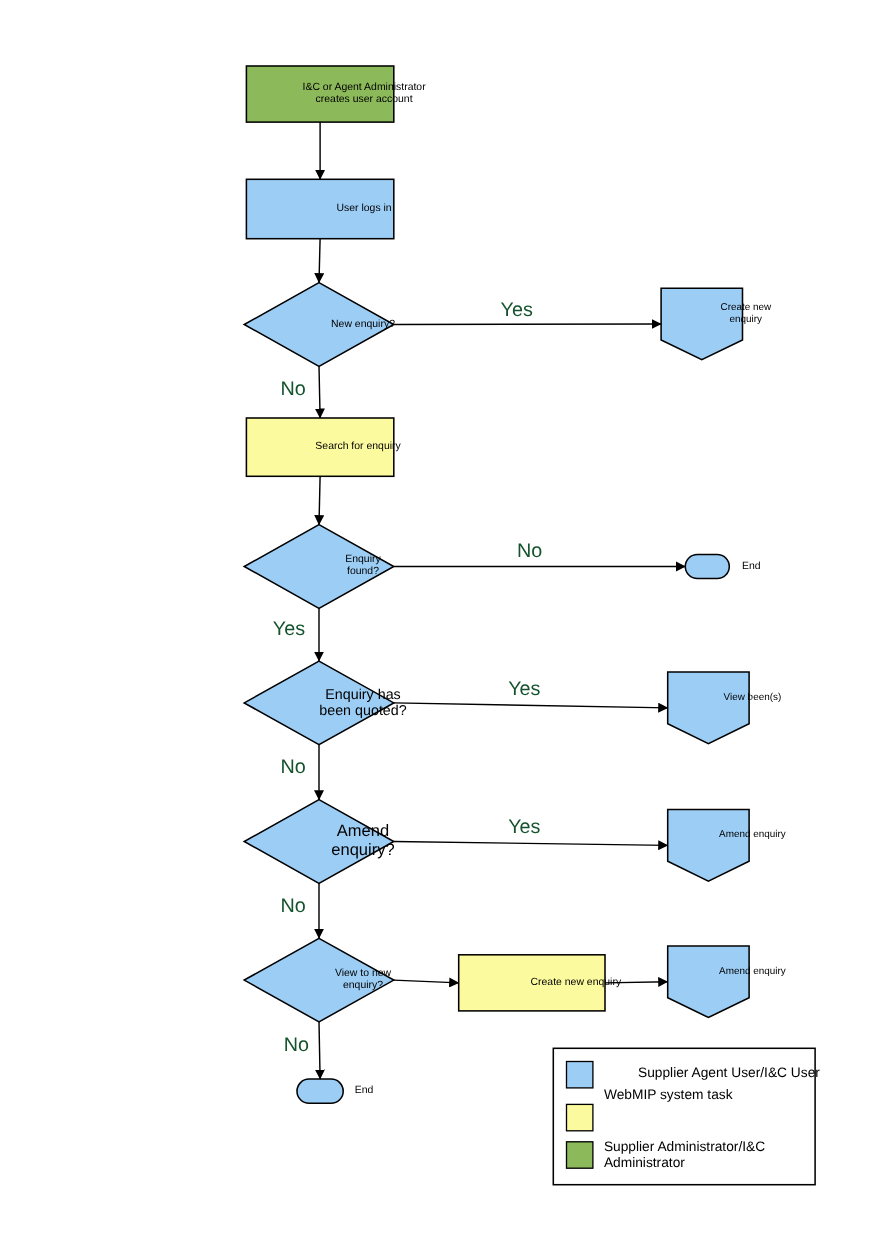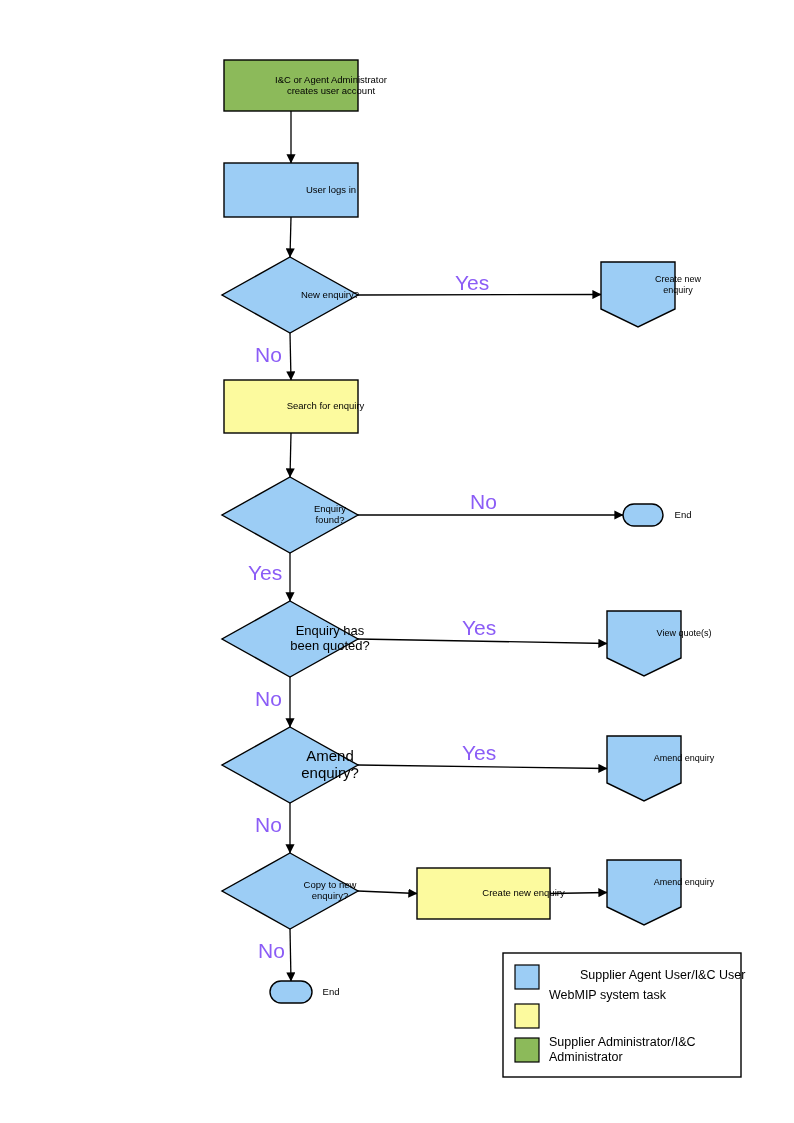--- a/index.html
+++ b/index.html
@@ -30,23 +30,23 @@
     text-align: center;
     color: #000000;
     font-family: "Liberation Sans", sans-serif;
     line-height: 1.12;
     pointer-events: none;
     white-space: pre-line;
     padding-left: 40px;
   }
   .edge-label {
     position: absolute;
-    color: #8b5cf6;
+    color: #14532d;
     font-family: "Liberation Sans", sans-serif;
-    font-size: 21px;
+    font-size: 18px;
     line-height: 1;
   }
   .legend-label {
     position: absolute;
     color: #000000;
     font-family: "Liberation Sans", sans-serif;
     font-size: 12.5px;
     line-height: 1.18;
     white-space: pre-line;
   }
@@ -102,25 +102,25 @@
       <div class="node-label" style="left: 224px; top: 163px; width: 134px; height: 54px; font-size: 9.5px;">User logs in</div>
       <div class="node-label" style="left: 222px; top: 257px; width: 136px; height: 76px; font-size: 9.5px;">New enquiry?</div>
       <div class="node-label" style="left: 601px; top: 262px; width: 74px; height: 45px; font-size: 9px;">Create new
 enquiry</div>
       <div class="node-label" style="left: 224px; top: 380px; width: 123px; height: 53px; font-size: 9.5px;">Search for enquiry</div>
       <div class="node-label" style="left: 222px; top: 477px; width: 136px; height: 76px; font-size: 9.5px;">Enquiry
 found?</div>
       <div class="node-label" style="left: 623px; top: 504px; width: 40px; height: 22px; font-size: 9.5px;">End</div>
       <div class="node-label" style="left: 222px; top: 601px; width: 136px; height: 76px; font-size: 13px;">Enquiry has
 been quoted?</div>
-      <div class="node-label" style="left: 607px; top: 611px; width: 74px; height: 45px; font-size: 9px;">View quote(s)</div>
+      <div class="node-label" style="left: 607px; top: 611px; width: 74px; height: 45px; font-size: 9px;">View been(s)</div>
       <div class="node-label" style="left: 222px; top: 727px; width: 136px; height: 76px; font-size: 15px;">Amend
 enquiry?</div>
       <div class="node-label" style="left: 607px; top: 736px; width: 74px; height: 45px; font-size: 9px;">Amend enquiry</div>
-      <div class="node-label" style="left: 222px; top: 853px; width: 136px; height: 76px; font-size: 9.5px;">Copy to new
+      <div class="node-label" style="left: 222px; top: 853px; width: 136px; height: 76px; font-size: 9.5px;">View to new
 enquiry?</div>
       <div class="node-label" style="left: 417px; top: 868px; width: 133px; height: 51px; font-size: 9.5px;">Create new enquiry</div>
       <div class="node-label" style="left: 607px; top: 860px; width: 74px; height: 45px; font-size: 9px;">Amend enquiry</div>
       <div class="node-label" style="left: 270px; top: 981px; width: 42px; height: 22px; font-size: 9.5px;">End</div>
     </div>
   <div id="edge-labels">
       <div class="edge-label" style="left: 455px; top: 272px;">Yes</div>
       <div class="edge-label" style="left: 255px; top: 344px;">No</div>
       <div class="edge-label" style="left: 470px; top: 491px;">No</div>
       <div class="edge-label" style="left: 248px; top: 562px;">Yes</div>

